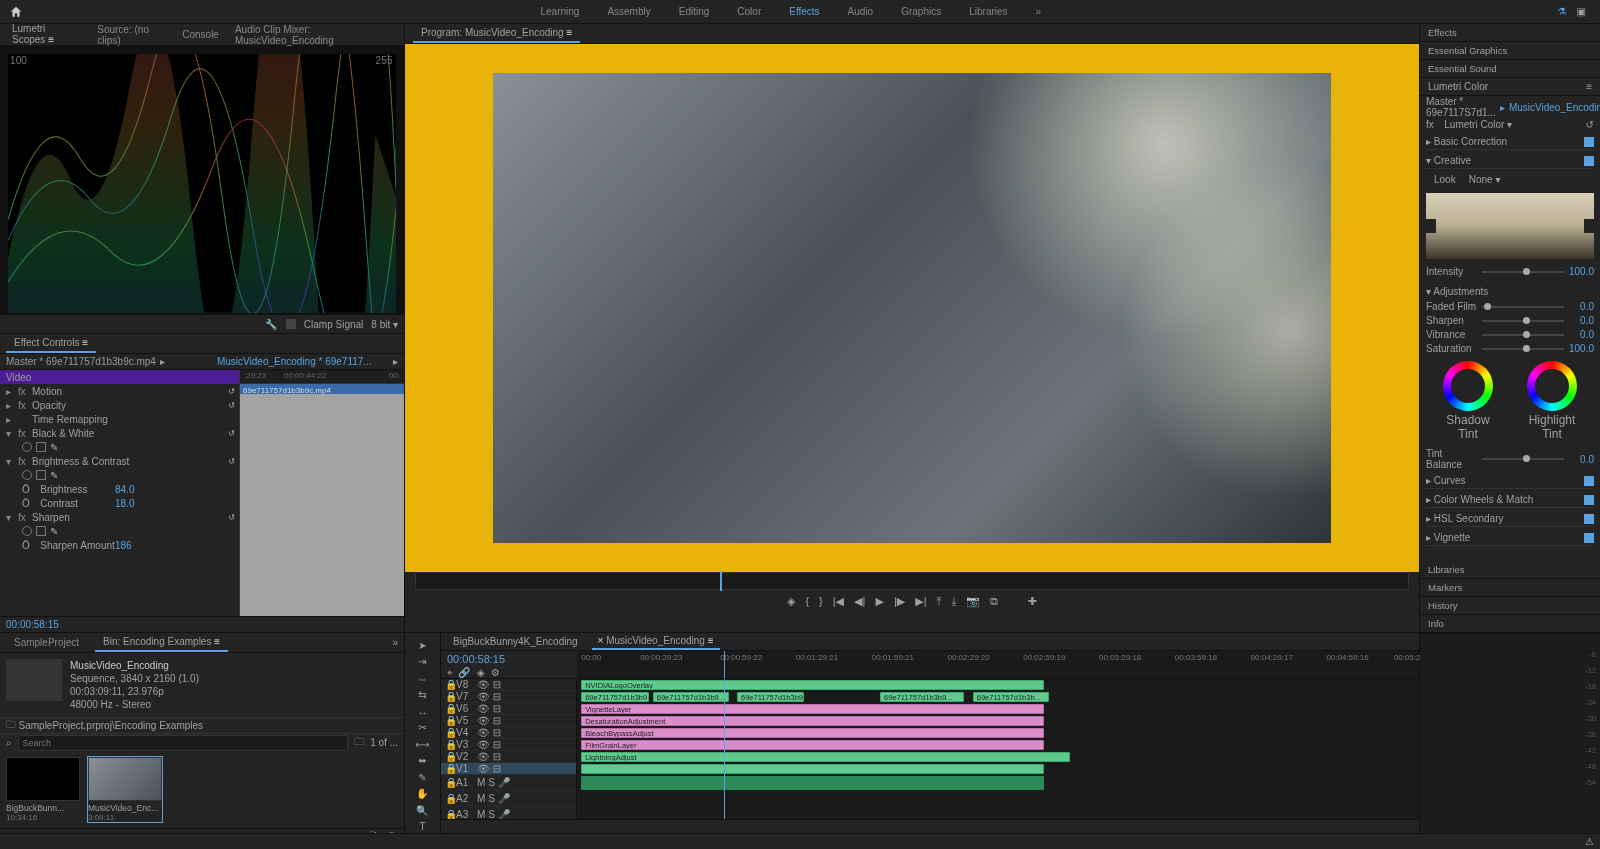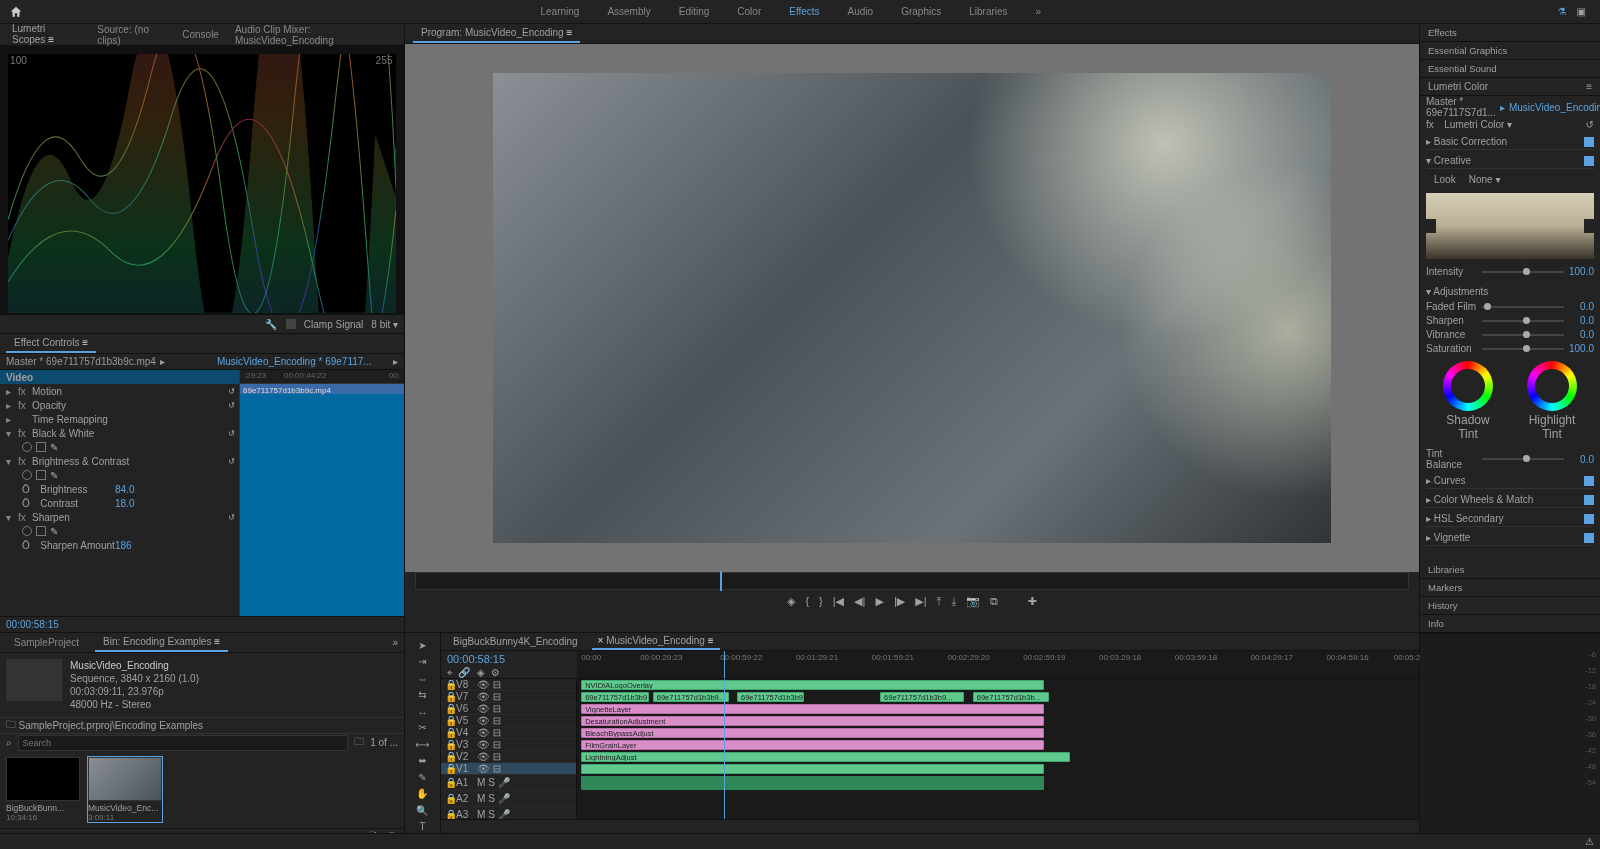--- a/index.html
+++ b/index.html
@@ -24,26 +24,26 @@
 .scopes-footer { position:absolute; bottom:0; left:0; right:0; height:18px; display:flex; align-items:center; justify-content:flex-end; gap:8px; background:#232323; padding:0 6px;}
 .scopes-footer .checkbox { width:10px; height:10px; background:#444; display:inline-block; }
 
 .effect-controls { flex:1; display:flex; flex-direction:column; background:#232323; border-bottom:1px solid #111;}
 .ec-tabs { height:20px; border-bottom:1px solid #111; display:flex; align-items:center; padding:0 6px;}
 .ec-header { height:16px; display:flex; align-items:center; padding:0 6px; font-size:9px; border-bottom:1px solid #111;}
 .ec-header .master { color:#999;}
 .ec-header .seq { color:#5ba3e0; margin-left:4px;padding-left:44px;}
 .ec-body { flex:1; position:relative; overflow:hidden; }
 .ec-left { position:absolute; left:0; top:0; bottom:0; width:240px; border-right:1px solid #333; }
-.ec-right { position:absolute; left:240px; right:0; top:0; bottom:0; background:#0369a1; }
+.ec-right { position:absolute; left:240px; right:0; top:0; bottom:0; background:#a3a3a3; }
 .ec-right-head { height:14px; background:#1e1e1e; border-bottom:1px solid #333; position:relative;}
 .ec-right-head .tc { position:absolute; font-size:8px; color:#666; top:1px;}
 .ec-clipbar { position:absolute; left:0; right:0; top:14px; height:10px; background:#3a6ba8;}
 .ec-row { height:14px; display:flex; align-items:center; padding-left:6px; gap:4px; font-size:9px;}
-.ec-row.header { background:#0c4a6e; color:#ccc;font-weight:bold;}
+.ec-row.header { background:#4c1d95; color:#ccc;}
 .ec-row .fx { color:#888; width:10px;}
 .ec-row .expand { width:8px; color:#888;}
 .ec-val { color:#5ba3e0; position:absolute; left:115px;}
 .ec-row .circle { width:10px; height:10px; border:1px solid #777; border-radius:50%; display:inline-block;}
 .ec-row .square { width:10px; height:10px; border:1px solid #777; display:inline-block;}
 .ec-row .pen { color:#aaa;}
 .ec-reset { position:absolute; right:4px; color:#aaa; font-size:8px;}
 .ec-footer { height:16px; background:#232323; border-top:1px solid #111; display:flex; align-items:center; padding:0 6px; }
 .ec-footer .tc { color:#5ba3e0;}
 
@@ -58,21 +58,21 @@
 .proj-search input { flex:1; background:#1a1a1a; border:1px solid #333; color:#888; padding:2px 4px; font-size:9px;}
 .proj-items { flex:1; display:flex; gap:8px; padding:6px;}
 .proj-item { width:74px;}
 .proj-item .thumb { width:74px; height:44px; background:#000; border:1px solid #333;}
 .proj-item .name { font-size:8.5px; margin-top:2px; overflow:hidden; white-space:nowrap; text-overflow:ellipsis;}
 .proj-item .dur { font-size:8px; color:#777;}
 .proj-footer { height:20px; border-top:1px solid #111; display:flex; align-items:center; padding:0 6px; gap:8px;}
 
 
 .center-col { flex:1; display:flex; flex-direction:column; border-right:1px solid #111;}
-.program { flex:1; display:flex; flex-direction:column; background:#737373; border-bottom:1px solid #111;}
+.program { flex:1; display:flex; flex-direction:column; background:#eab308; border-bottom:1px solid #111;}
 .prog-tabs { height:20px; display:flex; align-items:center; padding:0 8px; border-bottom:1px solid #111; background:#232323;}
 .prog-view { flex:1; display:flex; align-items:center; justify-content:center; padding:6px;}
 .prog-canvas { width: 838px; height: 470px; background: linear-gradient(135deg, #8a9095 0%, #4a5258 40%, #6b7378 70%, #2f3438 100%); position:relative; overflow:hidden;}
 .prog-canvas::after { content:''; position:absolute; inset:0; background: radial-gradient(circle at 80% 15%, rgba(255,255,230,.6) 0%, transparent 25%), radial-gradient(circle at 95% 55%, rgba(255,255,220,.5) 0%, transparent 20%);}
 .prog-ctrl { height:60px; background:#232323; display:flex; flex-direction:column;}
 .prog-ctrl-top { height:20px; display:flex; align-items:center; padding:0 10px; justify-content:space-between;}
 .prog-tc { color:#5ba3e0;}
 .prog-scrub { height:18px; position:relative; margin:0 10px; background:#1a1a1a; border:1px solid #333;}
 .prog-playhead { position:absolute; left:30.6%; top:-2px; bottom:-2px; width:2px; background:#5ba3e0;}
 .prog-buttons { height:22px; display:flex; align-items:center; justify-content:center; gap:10px;}

